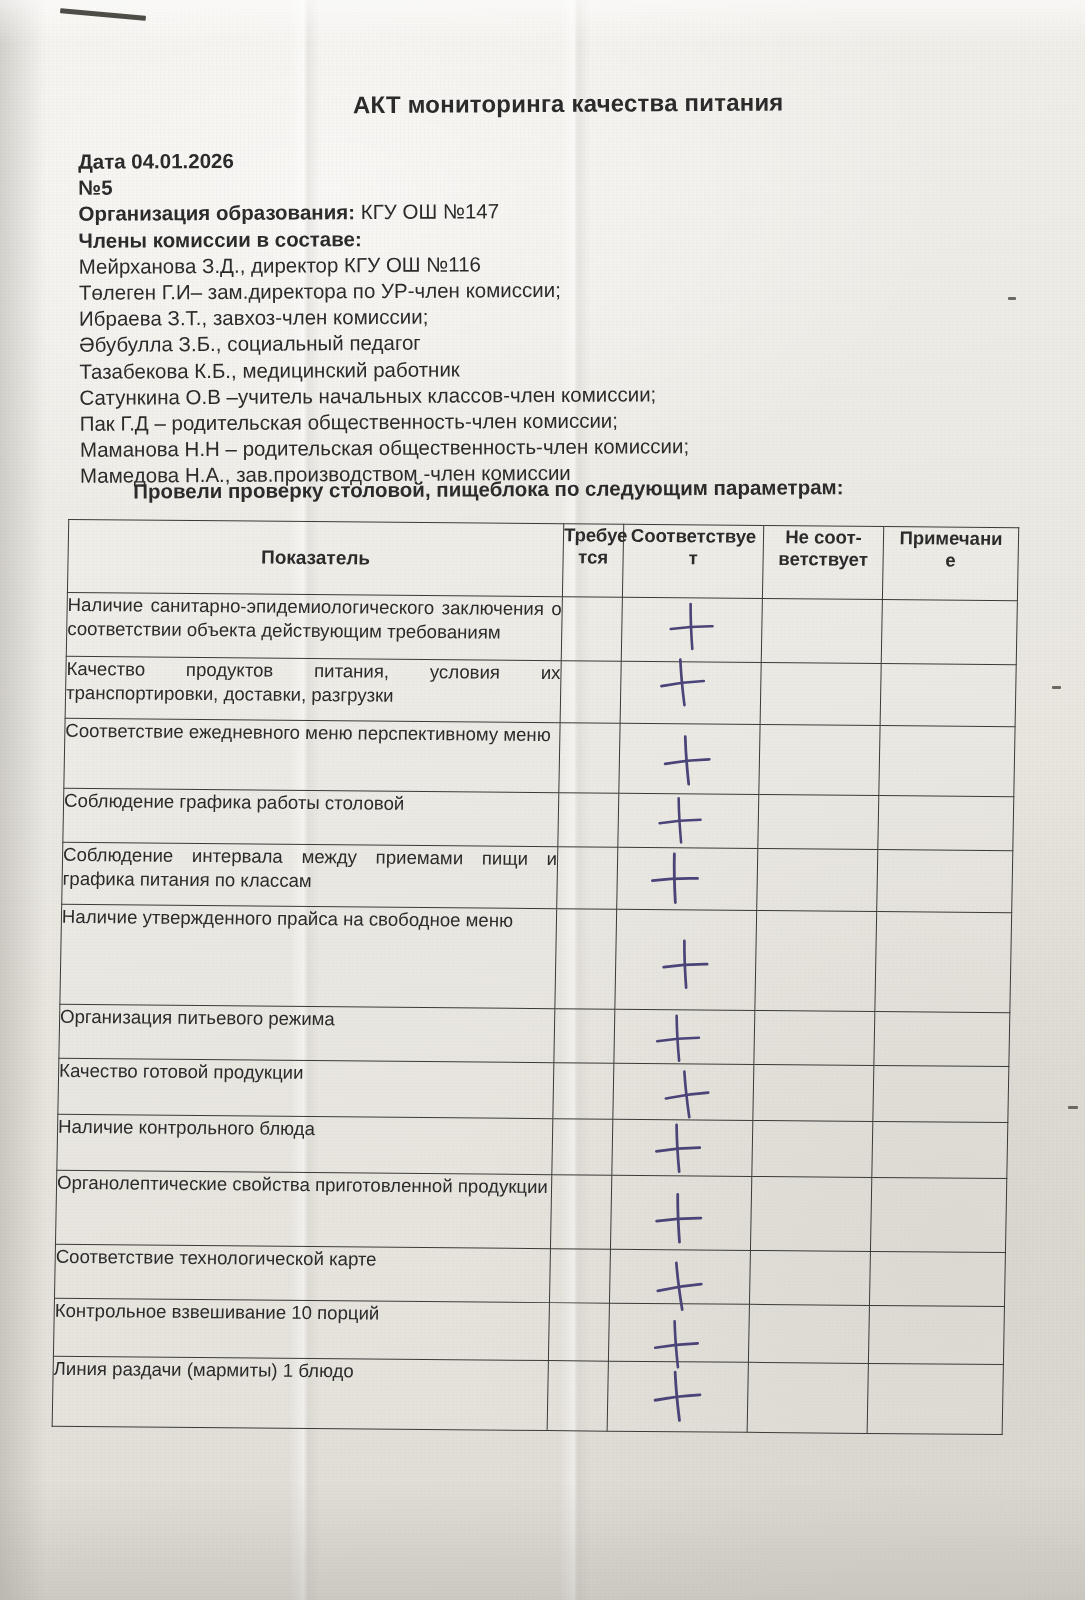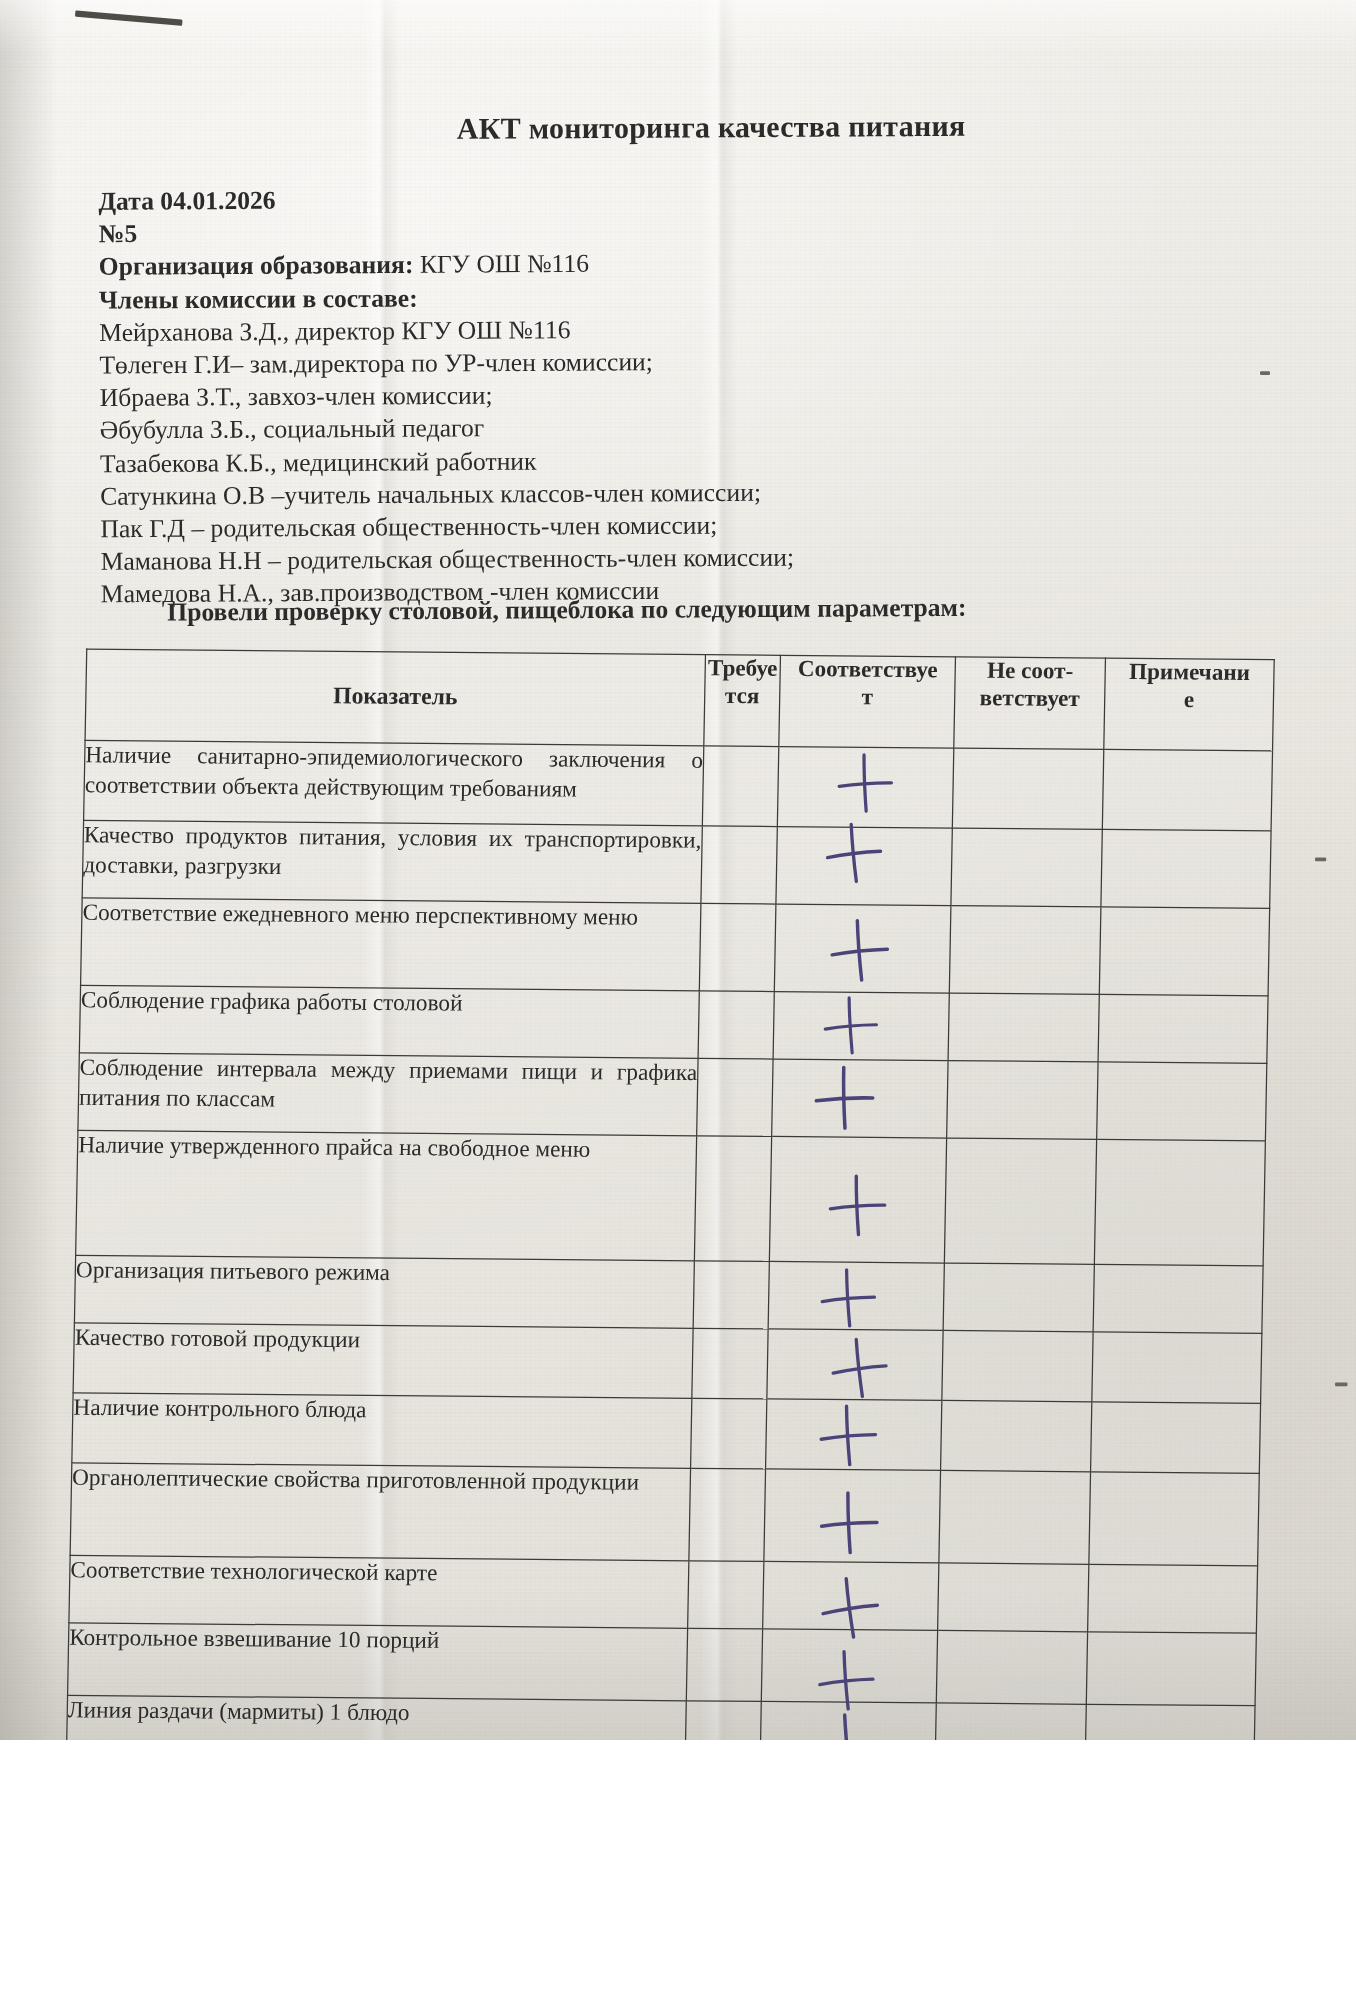--- a/index.html
+++ b/index.html
@@ -3,24 +3,24 @@
 <meta charset="utf-8">
 <style>
   html, body {
     margin: 0;
     padding: 0;
     background: #ffffff;
   }
   #page {
     position: relative;
     width: 1085px;
-    height: 1392px;
+    height: 1600px;
     overflow: hidden;
     background: #0ea5e9;
-    font-family: Liberation Serif, serif;
+    font-family: Liberation Sans, sans-serif;
     color: #2b2b2b;
   }
   
   .paper-grad {
     position: absolute;
     inset: 0;
     background:
       radial-gradient(ellipse 900px 500px at 30% 12%, rgba(255,255,255,0.55), rgba(255,255,255,0) 70%),
       radial-gradient(ellipse 700px 700px at 88% 78%, rgba(205,201,193,0.45), rgba(255,255,255,0) 72%),
       linear-gradient(165deg, #f3f1ec 0%, #eceae4 38%, #e5e2db 68%, #dedbd4 100%);
@@ -183,21 +183,21 @@
 
     <div class="meta-block">
       <div class="meta-line">
         <span class="b">Дата 04.01.2026</span>
       </div>
       <div class="meta-line">
         <span class="b">№5</span>
       </div>
       <div class="meta-line">
         <span class="b">Организация образования:</span>
-        <span>КГУ ОШ №116</span>
+        <span>КГУ ОШ №147</span>
       </div>
       <div class="meta-line">
         <span class="b">Члены  комиссии в составе:</span>
       </div>
       <div class="meta-line"><span>Мейрханова З.Д., директор КГУ ОШ №116</span></div>
       <div class="meta-line"><span>Төлеген Г.И– зам.директора по УР-член комиссии;</span></div>
       <div class="meta-line"><span>Ибраева З.Т., завхоз-член комиссии;</span></div>
       <div class="meta-line"><span>Әбубулла З.Б.,  социальный педагог</span></div>
       <div class="meta-line"><span>Тазабекова К.Б., медицинский работник</span></div>
       <div class="meta-line"><span>Сатункина О.В –учитель начальных классов-член комиссии;</span></div>

